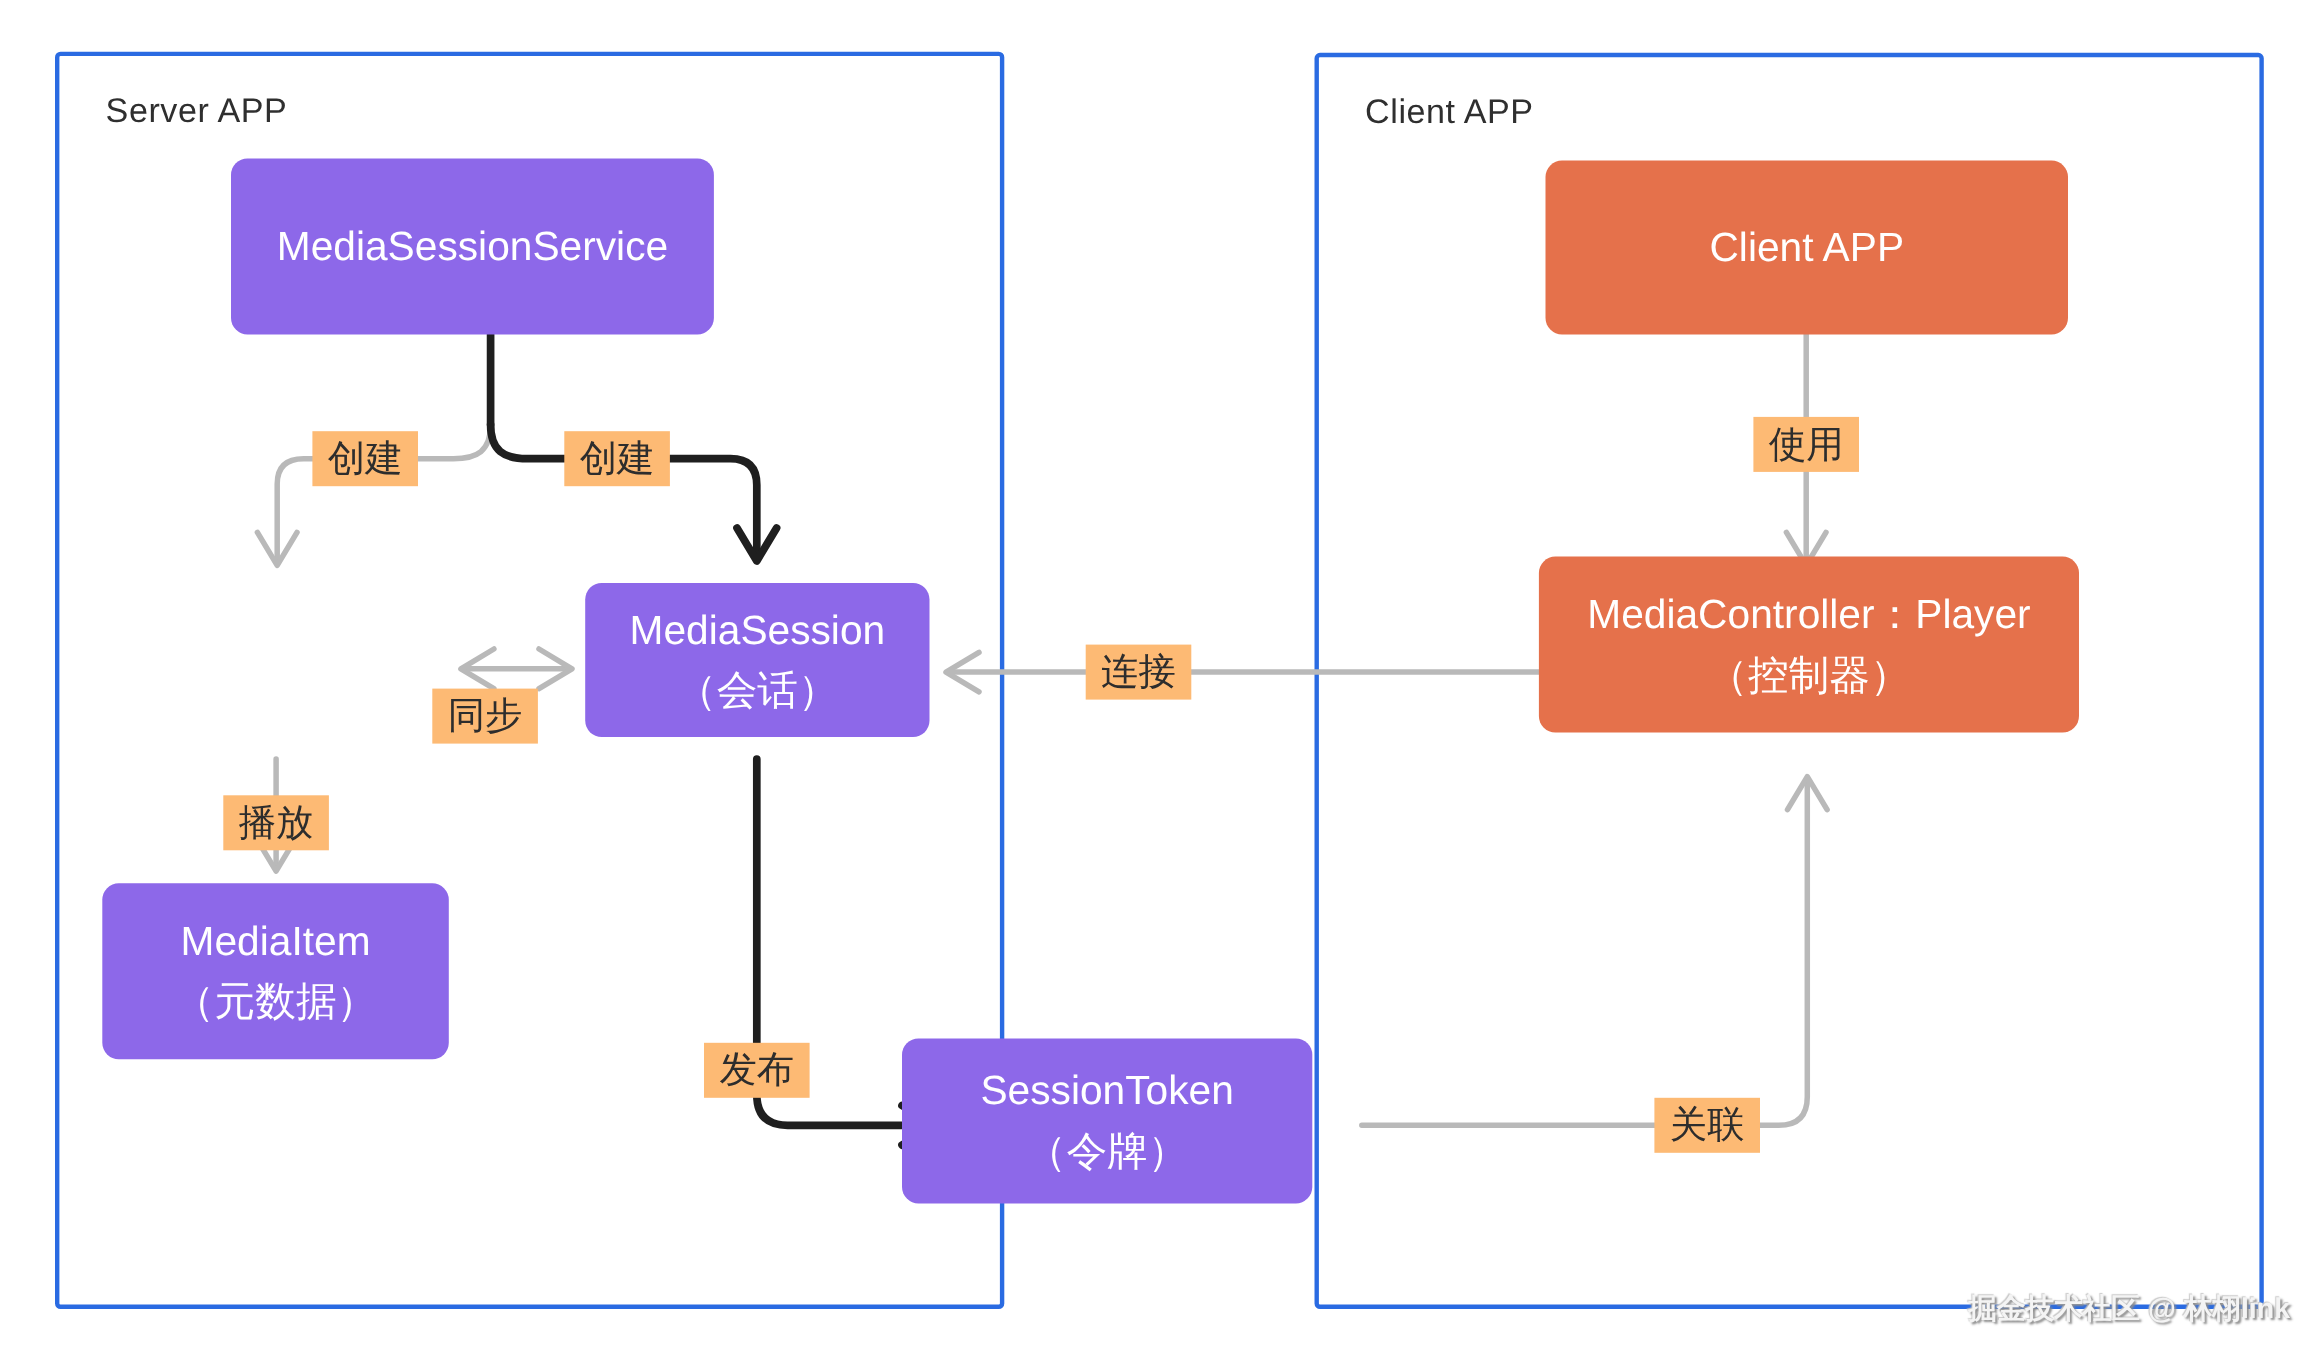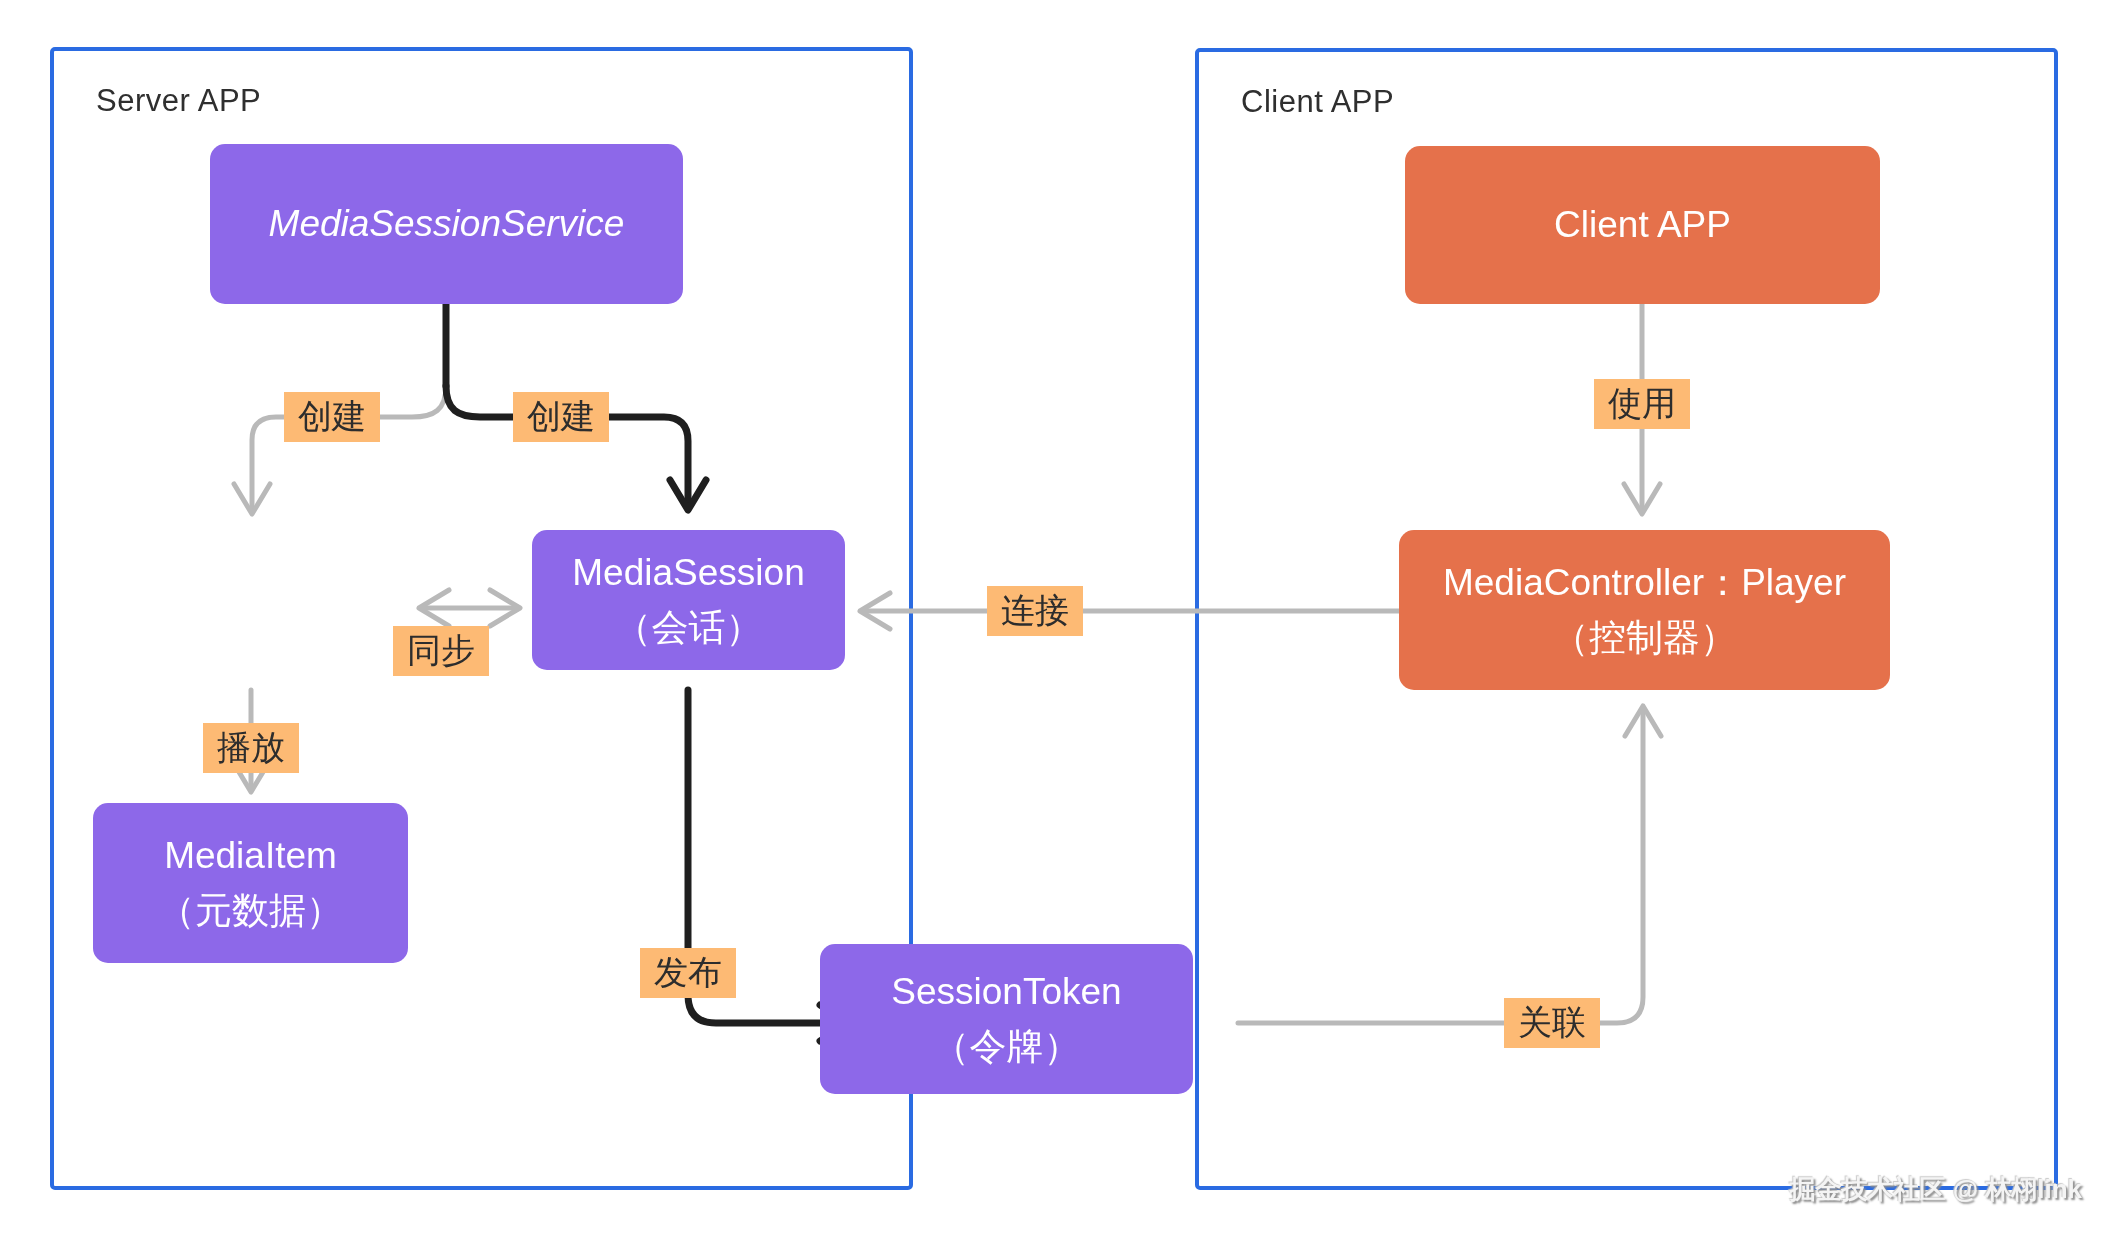--- a/index.html
+++ b/index.html
@@ -86,21 +86,21 @@
 
   <div class="edge-label" style="left:332px;top:417px;">创建</div>
   <div class="edge-label" style="left:561px;top:417px;">创建</div>
   <div class="edge-label" style="left:441px;top:651px;">同步</div>
   <div class="edge-label" style="left:251px;top:748px;">播放</div>
   <div class="edge-label" style="left:688px;top:973px;">发布</div>
   <div class="edge-label" style="left:1642px;top:404px;">使用</div>
   <div class="edge-label" style="left:1035px;top:611px;">连接</div>
   <div class="edge-label" style="left:1552px;top:1023px;">关联</div>
 
-  <div class="node purple" style="left:210px;top:144px;width:473px;height:160px;font-style:italic;">
+  <div class="node purple" style="left:210px;top:144px;width:439px;height:160px;">
     <span class="title">MediaSessionService</span>
 
   </div>
 
 
   <div class="node purple" style="left:532px;top:530px;width:313px;height:140px;">
     <span class="title">MediaSession</span>
     <span class="sub">（会话）</span>
   </div>
 
@@ -112,20 +112,20 @@
   <div class="node purple" style="left:820px;top:944px;width:373px;height:150px;z-index:20;">
     <span class="title">SessionToken</span>
     <span class="sub">（令牌）</span>
   </div>
 
   <div class="node orange" style="left:1405px;top:146px;width:475px;height:158px;">
     <span class="title">Client APP</span>
 
   </div>
 
-  <div class="node orange" style="left:1399px;top:530px;width:491px;height:160px;">
+  <div class="node orange" style="left:1399px;top:506px;width:491px;height:160px;">
     <span class="title">MediaController：Player</span>
     <span class="sub">（控制器）</span>
   </div>
 
   <div class="watermark">掘金技术社区 @ 林栩link</div>
 
 </div>
 
 </body></html>

